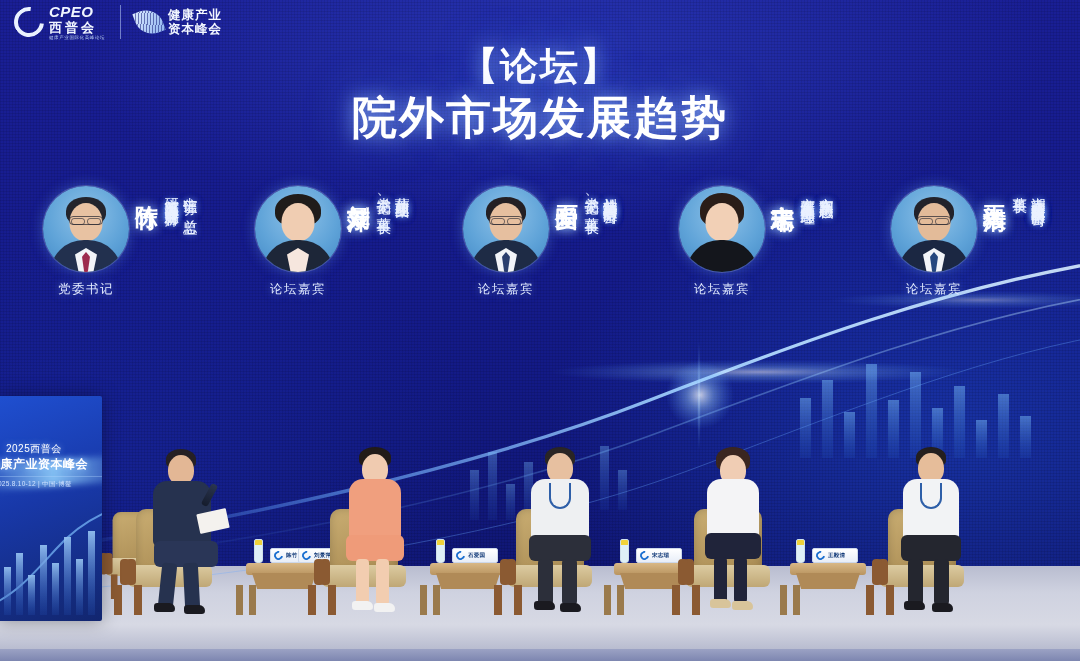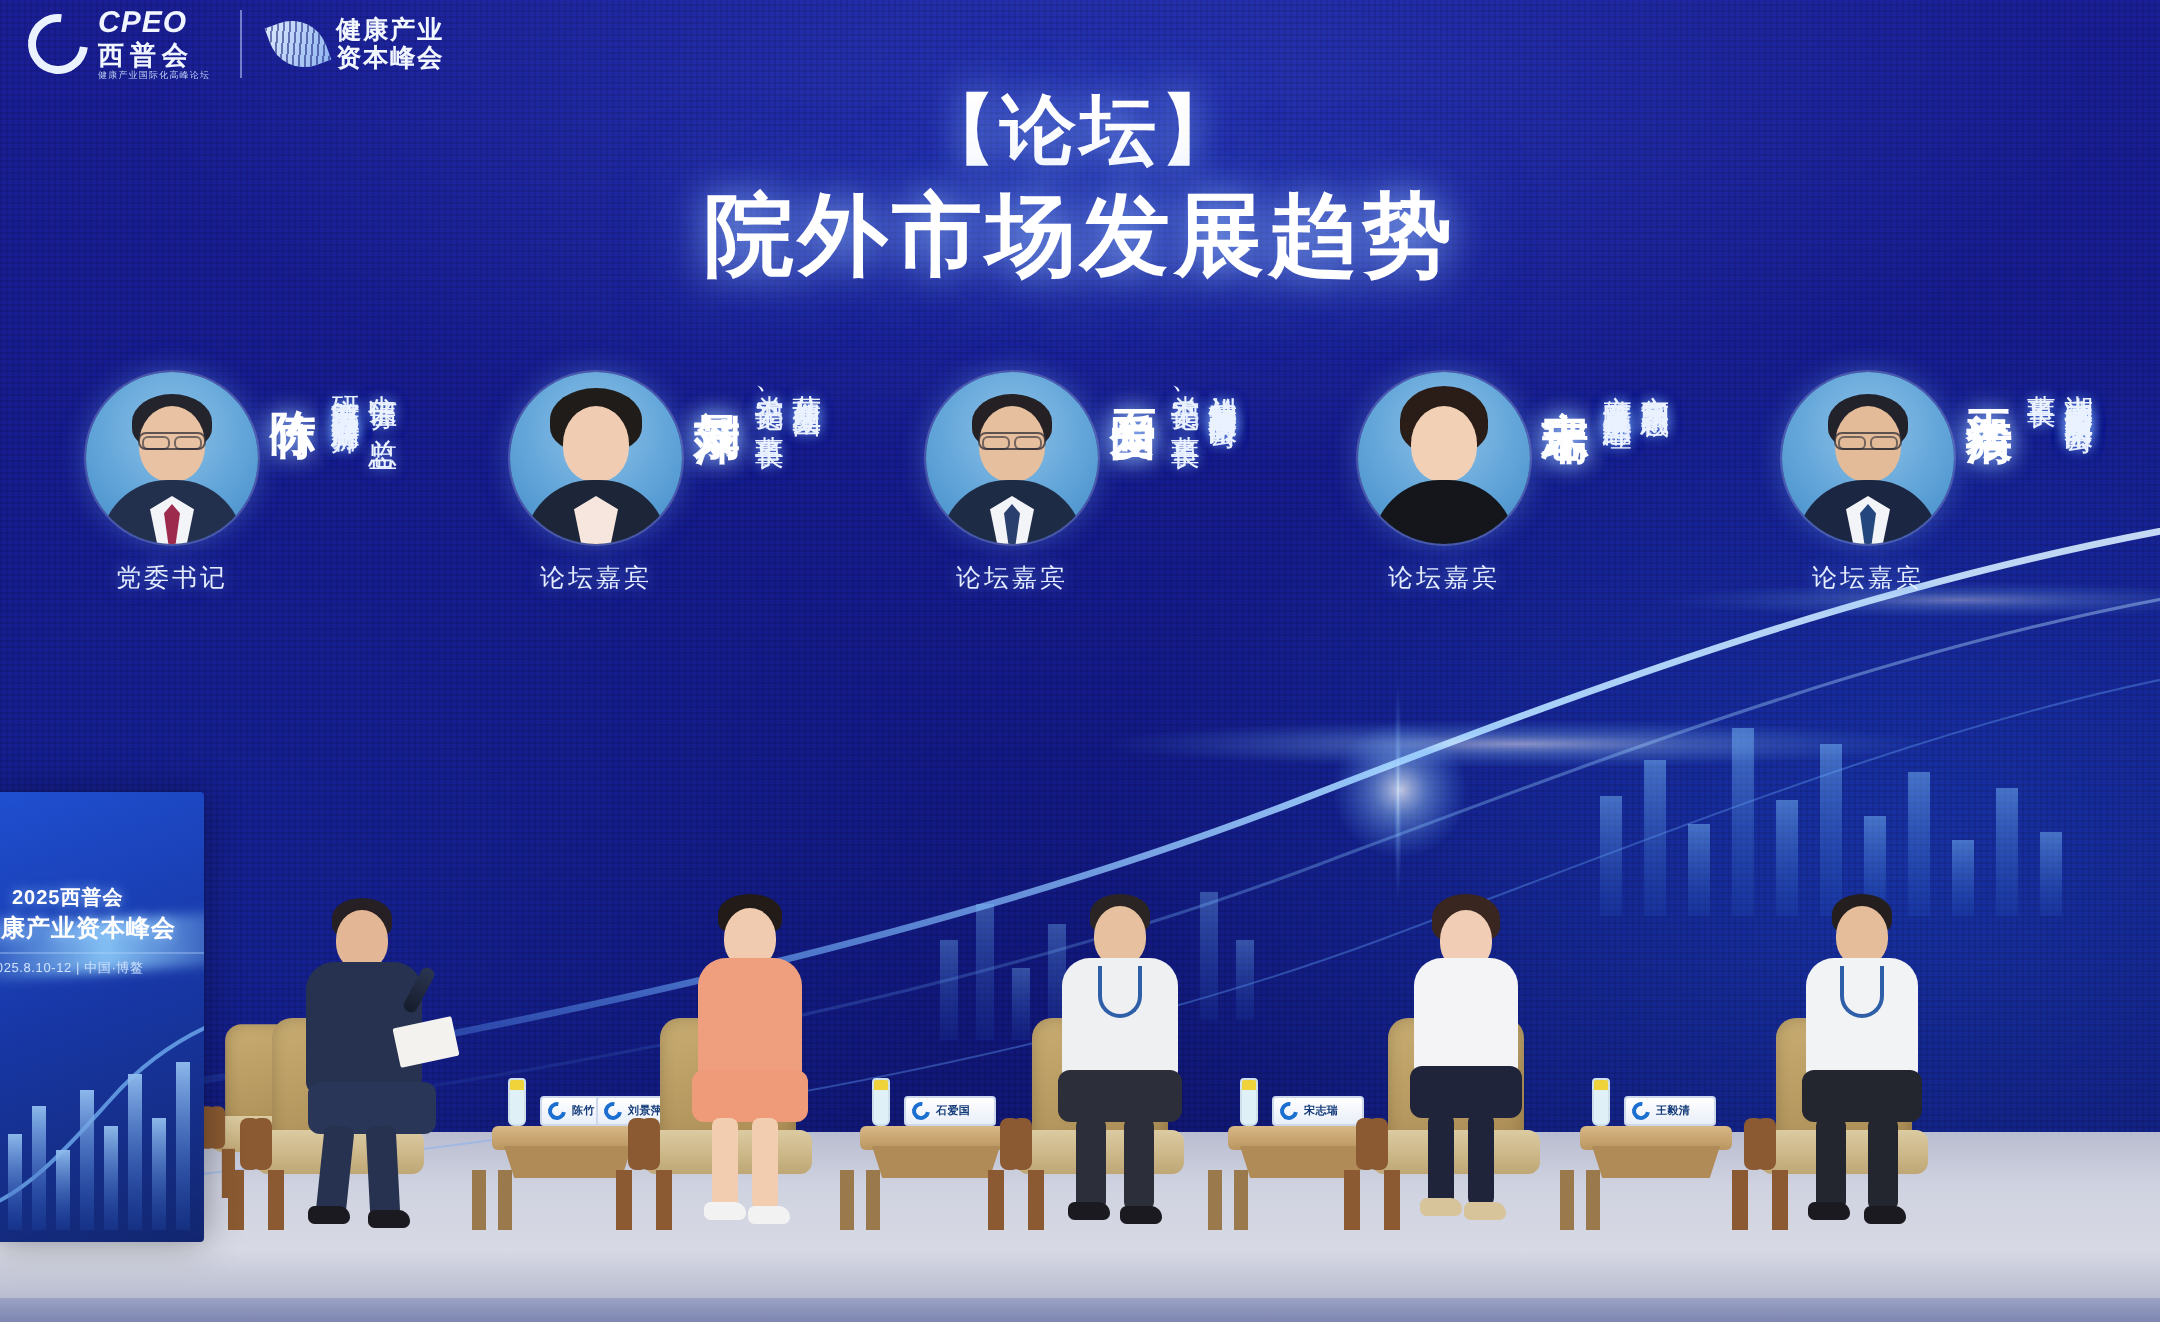--- a/index.html
+++ b/index.html
@@ -160,21 +160,21 @@
 
   #podium{
     position:absolute;left:-2px;bottom:40px;width:104px;height:225px;z-index:4;
     background:linear-gradient(160deg,#1f4fd0 0%,#1838a8 45%,#12266f 100%);
     border-radius:2px; overflow:hidden;
     box-shadow:0 0 18px rgba(0,0,0,.35);
   }
   #podium .pd-glow{ position:absolute;left:-20px;top:64px;width:150px;height:26px;
     background:linear-gradient(90deg,rgba(120,200,255,0),rgba(150,215,255,.85),rgba(120,200,255,0));
     filter:blur(3px); transform:rotate(-4deg); }
-  #podium .pd-t1{ position:absolute;left:8px;top:46px;font-size:10px;font-weight:bold;color:#fff;letter-spacing:.5px;
+  #podium .pd-t1{ position:absolute;left:8px;top:46px;font-size:10px;font-weight:normal;color:#fff;letter-spacing:.5px;
     text-shadow:0 0 6px rgba(150,200,255,.8); white-space:nowrap; }
   #podium .pd-t2{ position:absolute;left:-10px;top:60px;font-size:12px;font-weight:bold;color:#fff;letter-spacing:.5px;
     text-shadow:0 0 6px rgba(150,200,255,.8); white-space:nowrap; }
   #podium .pd-d{ position:absolute;left:-4px;top:84px;font-size:6.5px;color:#cfe2ff;letter-spacing:.3px;white-space:nowrap; }
   #podium .pd-line{ position:absolute;left:-4px;top:80px;width:110px;height:1px;background:rgba(180,215,255,.35); }
   .mic{ position:absolute;width:7px;height:24px;border-radius:3px;background:linear-gradient(180deg,#2a3550,#151c2c); }
 </style>
 </head>
 <body>
 

